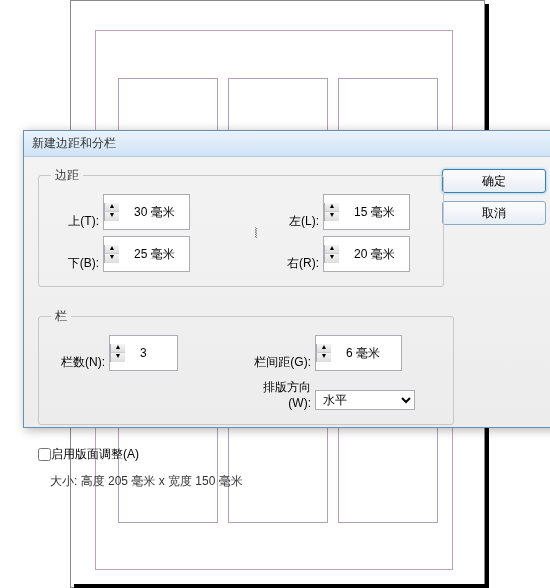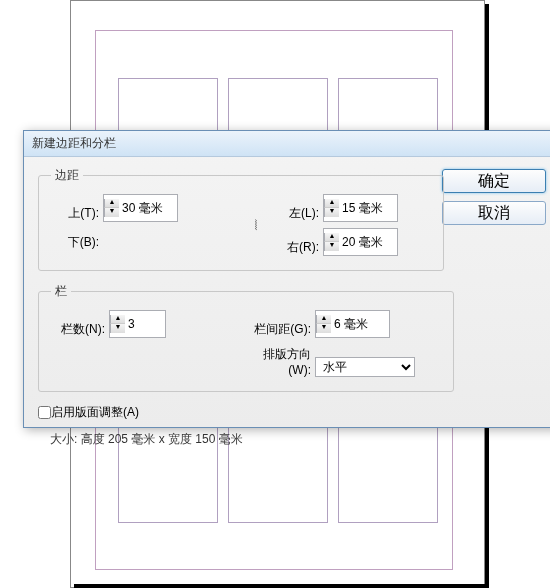--- a/index.html
+++ b/index.html
@@ -74,21 +74,21 @@
 .dialog-body {
   position: relative;
   padding: 10px 14px;
   height: calc(100% - 26px);
 }
 
 fieldset {
   border: 1px solid #c8c8c8;
   border-radius: 3px;
   padding: 10px 12px 14px 12px;
-  margin-bottom: 12px;
+  margin-bottom: 21px;
   position: relative;
 }
 legend {
   padding: 0 4px;
   font-size: 12px;
   color: #333;
 }
 
 .main-col {
   float: left;
@@ -108,21 +108,22 @@
   text-align: right;
   width: 70px;
   margin-right: 4px;
 }
 
 .spinput {
   display: inline-flex;
   align-items: center;
   border: 1px solid #abadb3;
   background: #fff;
-  height: 28px;
+  height: 36px;
+  gap: 12px;
 }
 .spinput input {
   border: none;
   outline: none;
   width: 58px;
   font-size: 12px;
   padding: 1px 3px;
 }
 .spinbtns {
   display: flex;
@@ -177,21 +178,21 @@
 }
 
 .btn {
   display: block;
   width: 104px;
   height: 24px;
   margin-bottom: 8px;
   background: linear-gradient(#fdfdfd,#e6edf6);
   border: 1px solid #8aa8c8;
   border-radius: 3px;
-  font-size: 16px;
+  font-size: 12px;
   cursor: pointer;
 }
 .btn.primary {
   border: 1px solid #3c7fb1;
   box-shadow: 0 0 3px #7ac0ee;
 }
 
 .chk-row {
   display: flex;
   align-items: center;
@@ -253,20 +254,27 @@
               <span class="spinbtns">
                   <span class="spinbtn">▲</span>
                   <span class="spinbtn">▼</span>
                 </span>
               <input value="15 毫米" style="">
             </span>
           </div>
 
           <div class="pair">
             <span class="lbl">下(B):</span>
+            <span class="spinput">
+              <span class="spinbtns">
+                  <span class="spinbtn">▲</span>
+                  <span class="spinbtn">▼</span>
+                </span>
+              <input value="25 毫米" style="">
+            </span>
           </div>
 
           <div class="pair">
             <span class="lbl">右(R):</span>
             <span class="spinput">
               <span class="spinbtns">
                   <span class="spinbtn">▲</span>
                   <span class="spinbtn">▼</span>
                 </span>
               <input value="20 毫米" style="">

